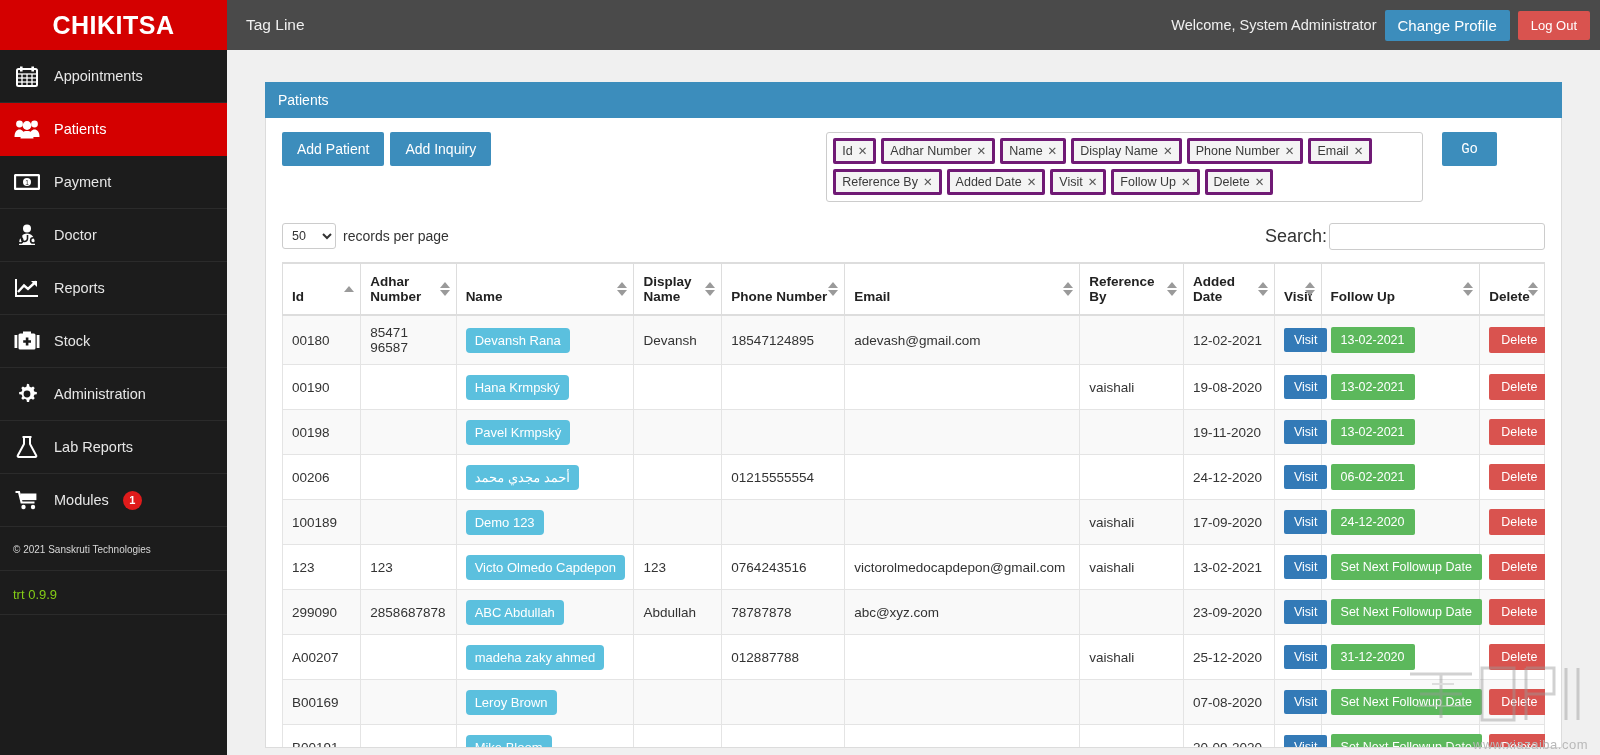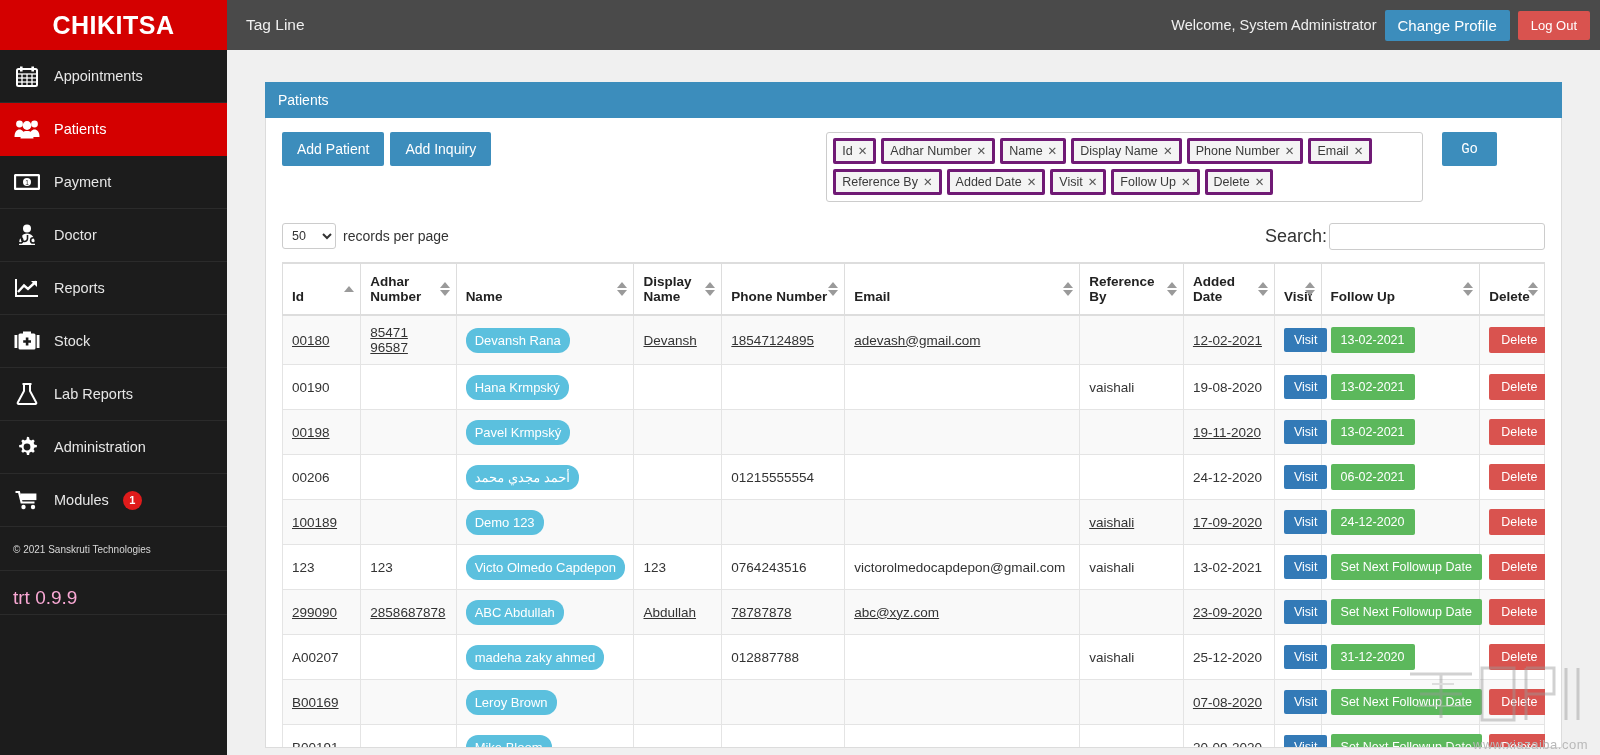--- a/index.html
+++ b/index.html
@@ -54,21 +54,21 @@
     text-align: center;
     font-weight: bold;
   }
   .copyright {
     color: #d8d8d8; font-size: 10px;
     padding: 17px 0 0 13px;
     border-bottom: 1px solid #2b2b2b;
     height: 44px;
   }
   .version {
-    color: #f9a8d4; font-size: 19px;
+    color: #84cc16; font-size: 13px;
     padding: 16px 0 0 13px;
     border-bottom: 1px solid #2b2b2b;
     height: 44px;
   }
 
   
   .topbar {
     position: absolute; left: 227px; top: 0;
     width: 1373px; height: 50px;
     background: #4a4a4a;
@@ -205,30 +205,30 @@
 
   table.dt td {
     border: 1px solid #e4e4e4;
     font-size: 13.5px;
     color: #333;
     padding: 9px;
     vertical-align: middle;
     height: 41px;
     background: transparent;
   }
-  tr.odd td { background: #f9f9f9; text-decoration: underline; }
+  tr.odd td { background: #f9f9f9; }
   tr.even td { background: #fff; }
 
   .name-tag {
     display: inline-block;
     background: #5bc0de;
     color: #fff;
     font-size: 13px;
     padding: 5px 9px;
-    border-radius: 12px;
+    border-radius: 4px;
     cursor: pointer;
     white-space: nowrap;
   }
   .btn-visit {
     display: inline-block;
     background: #337ab7; color: #fff;
     font-size: 12.5px; padding: 5px 10px;
     border: none; border-radius: 2px; cursor: pointer;
     font-family: inherit;
   }
@@ -355,35 +355,35 @@
             <rect x="9" y="0.5" width="8" height="2.6" fill="#fff"></rect>
             <path d="M11.8 6.6 h2.6 v2.6 h2.6 v2.6 h-2.6 v2.6 h-2.6 v-2.6 h-2.6 v-2.6 h2.6 z" fill="#1c1c1c"></path>
           </svg>
       </span>
       <span>Stock</span>
     </div>
 
     <div class="nav-item">
       <span class="nav-icon">
         <svg width="22" height="22" viewBox="0 0 22 22">
+            <path fill="#fff" d="M11 0.8 l2.1 0.45 0.35 2.25 1.7 0.98 2.0-1.1 1.55 1.55 -1.1 2.0 0.98 1.7 2.25 0.35 0 2.2 -2.25 0.35 -0.98 1.7 1.1 2.0 -1.55 1.55 -2.0-1.1 -1.7 0.98 -0.35 2.25 -2.2 0 -0.35-2.25 -1.7-0.98 -2.0 1.1 -1.55-1.55 1.1-2.0 -0.98-1.7 -2.25-0.35 0-2.2 2.25-0.35 0.98-1.7 -1.1-2.0 1.55-1.55 2.0 1.1 1.7-0.98 0.35-2.25 z"></path>
+            <circle cx="11" cy="11" r="3.4" fill="#1c1c1c"></circle>
+          </svg>
+      </span>
+      <span>Administration</span>
+    </div>
+
+    <div class="nav-item">
+      <span class="nav-icon">
+        <svg width="22" height="22" viewBox="0 0 22 22">
             <path d="M8 1 L8 8 L1.8 19.5 A1 1 0 0 0 2.7 21 L19.3 21 A1 1 0 0 0 20.2 19.5 L14 8 L14 1" fill="none" stroke="#fff" stroke-width="2"></path>
             <line x1="6.5" y1="1" x2="15.5" y2="1" stroke="#fff" stroke-width="2"></line>
           </svg>
       </span>
       <span>Lab Reports</span>
-    </div>
-
-    <div class="nav-item">
-      <span class="nav-icon">
-        <svg width="22" height="22" viewBox="0 0 22 22">
-            <path fill="#fff" d="M11 0.8 l2.1 0.45 0.35 2.25 1.7 0.98 2.0-1.1 1.55 1.55 -1.1 2.0 0.98 1.7 2.25 0.35 0 2.2 -2.25 0.35 -0.98 1.7 1.1 2.0 -1.55 1.55 -2.0-1.1 -1.7 0.98 -0.35 2.25 -2.2 0 -0.35-2.25 -1.7-0.98 -2.0 1.1 -1.55-1.55 1.1-2.0 -0.98-1.7 -2.25-0.35 0-2.2 2.25-0.35 0.98-1.7 -1.1-2.0 1.55-1.55 2.0 1.1 1.7-0.98 0.35-2.25 z"></path>
-            <circle cx="11" cy="11" r="3.4" fill="#1c1c1c"></circle>
-          </svg>
-      </span>
-      <span>Administration</span>
     </div>
 
     <div class="nav-item">
       <span class="nav-icon">
         <svg width="24" height="20" viewBox="0 0 24 20">
             <path d="M0.5 2 L4 2 L6.6 12.5 L19.5 12.5" fill="none" stroke="#fff" stroke-width="2.2"></path>
             <rect x="5.4" y="3.5" width="16" height="6.6" fill="#fff"></rect>
             <circle cx="8.5" cy="17" r="2.2" fill="#fff"></circle>
             <circle cx="18" cy="17" r="2.2" fill="#fff"></circle>
           </svg>

